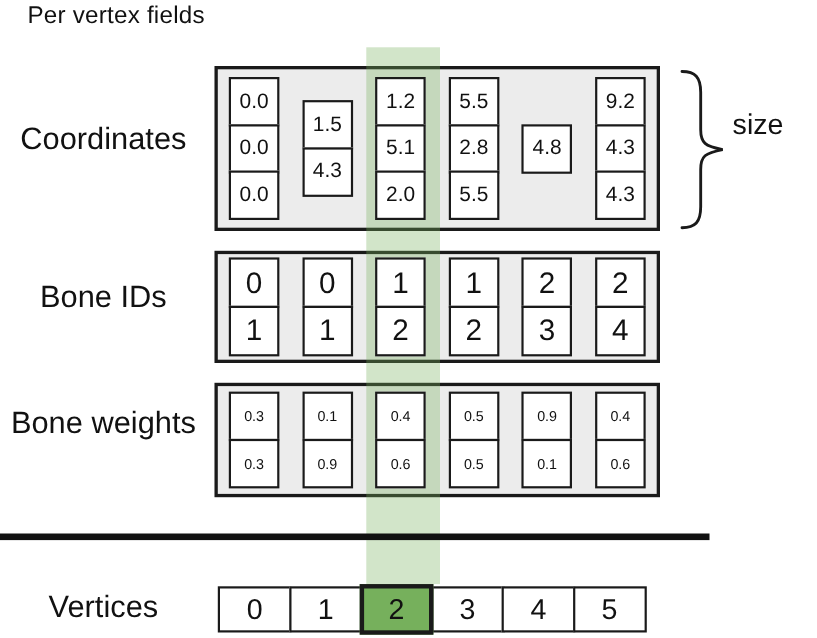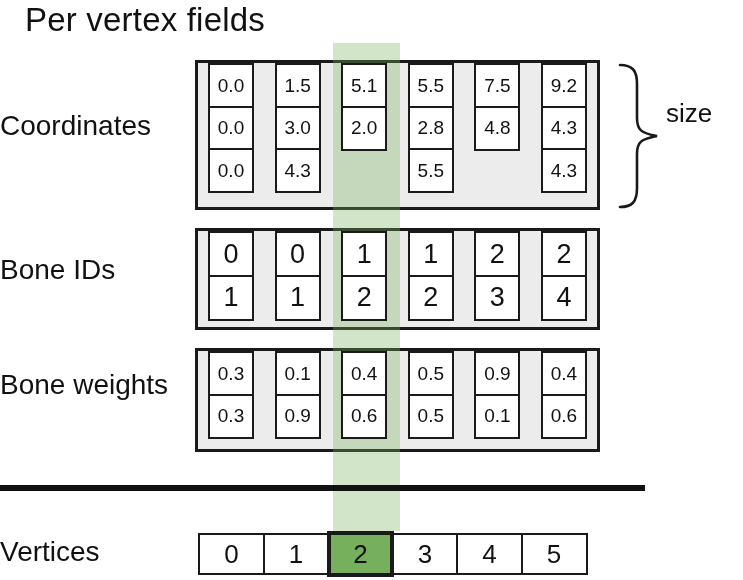--- a/index.html
+++ b/index.html
@@ -7,60 +7,60 @@
     position: relative;
     width: 743px; height: 580px;
     background: #fff;
     font-family: "Liberation Sans", sans-serif;
     color: #111;
     overflow: hidden;
   }
 
   .page-title {
     position: absolute; left: 25px; top: 1px;
-    font-size: 33px; letter-spacing: 0.2px;
+    font-size: 22px; letter-spacing: 0.2px;
   }
 
   
   .band {
     position: absolute; left: 333px; top: 43px;
     width: 67px; height: 488px;
     background: var(--band, rgba(118,176,92,0.33));
     z-index: 1;
   }
 
   
   .block {
     position: absolute; left: 195px; width: 405px;
     background: var(--blockbg, #ececec);
     border: 3px solid #1a1a1a;
     box-sizing: border-box;
-    display: flex; justify-content: space-between; align-items: flex-start;
+    display: flex; justify-content: space-between; align-items: center;
     padding: 0 10px;
   }
   .block-coordinates { top: 60px;  height: 150px; }
   .block-boneids     { top: 228px; height: 102px; }
   .block-boneweights { top: 348px; height: 104px; }
 
   .tuple { display: flex; flex-direction: column; position: relative; z-index: 2; }
   .cell {
     width: 46px; box-sizing: border-box;
     border: 2.5px solid #1a1a1a; background: #fff;
     display: flex; align-items: center; justify-content: center;
     position: relative; z-index: 2;
   }
   .cell + .cell { margin-top: -2.5px; }
   .block-coordinates .cell { height: 45px; font-size: 19px; }
   .block-boneids     .cell { height: 46px; font-size: 27px; }
-  .block-boneweights .cell { height: 45px; font-size: 19px; }
+  .block-boneweights .cell { height: 45px; font-size: 13px; }
 
   
   .row-label {
     position: absolute; left: 0; width: 188px;
-    text-align: left; font-size: 28px; line-height: 32px;
+    text-align: center; font-size: 28px; line-height: 32px;
   }
   .label-coordinates { top: 110px; }
   .label-boneids     { top: 254px; }
   .label-boneweights { top: 369px; }
   .label-vertices    { top: 536px; }
 
   
   .brace-svg { position: absolute; left: 610px; top: 62px; z-index: 2; }
   .tuple-size-caption {
     position: absolute; left: 666px; top: 98px;
@@ -103,34 +103,33 @@
 
   <div class="row-label label-coordinates">Coordinates</div>
   <div class="block block-coordinates">
       <div class="tuple">
         <div class="cell">0.0</div>
         <div class="cell">0.0</div>
         <div class="cell">0.0</div>
       </div>
       <div class="tuple">
         <div class="cell">1.5</div>
-        <div class="cell">3.0</div>
         <div class="cell">4.3</div>
       </div>
       <div class="tuple">
+        <div class="cell">1.2</div>
         <div class="cell">5.1</div>
         <div class="cell">2.0</div>
       </div>
       <div class="tuple">
         <div class="cell">5.5</div>
         <div class="cell">2.8</div>
         <div class="cell">5.5</div>
       </div>
       <div class="tuple">
-        <div class="cell">7.5</div>
         <div class="cell">4.8</div>
       </div>
       <div class="tuple">
         <div class="cell">9.2</div>
         <div class="cell">4.3</div>
         <div class="cell">4.3</div>
       </div>
     </div>
 
   <div class="row-label label-boneids">Bone IDs</div>

